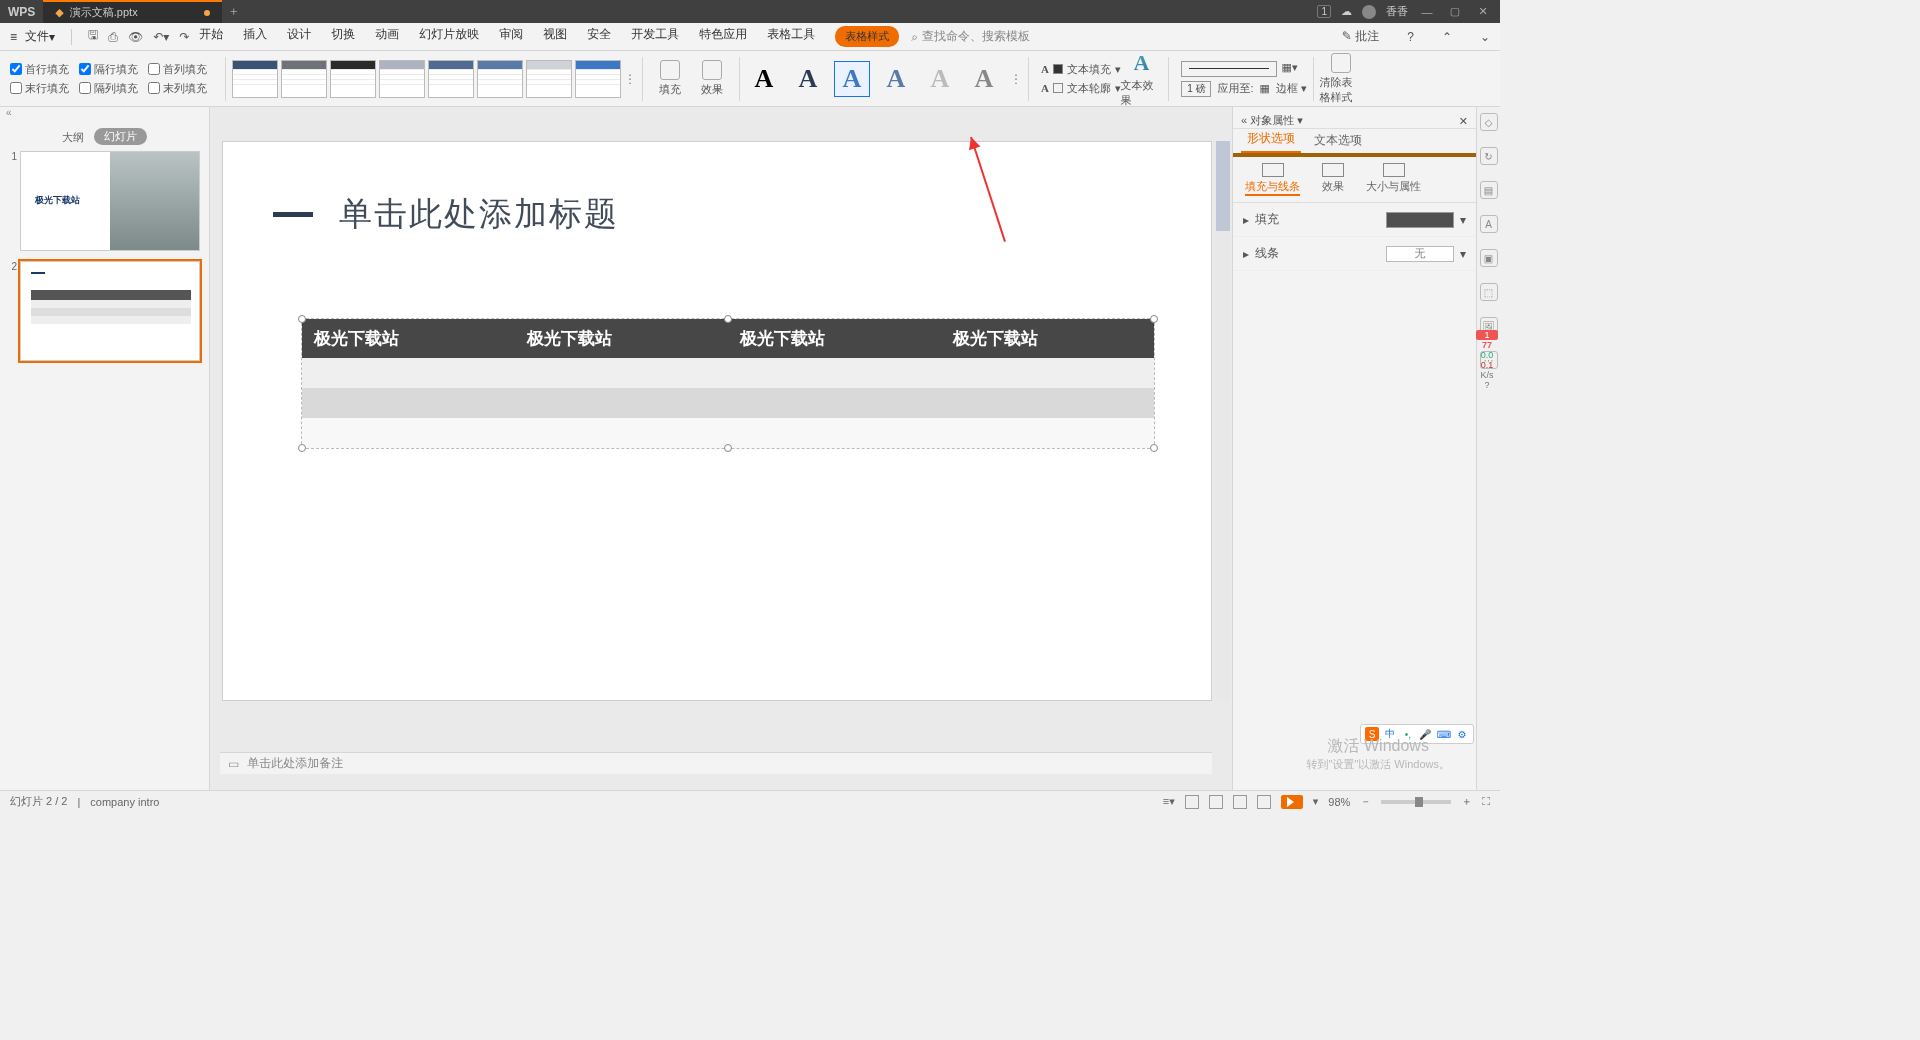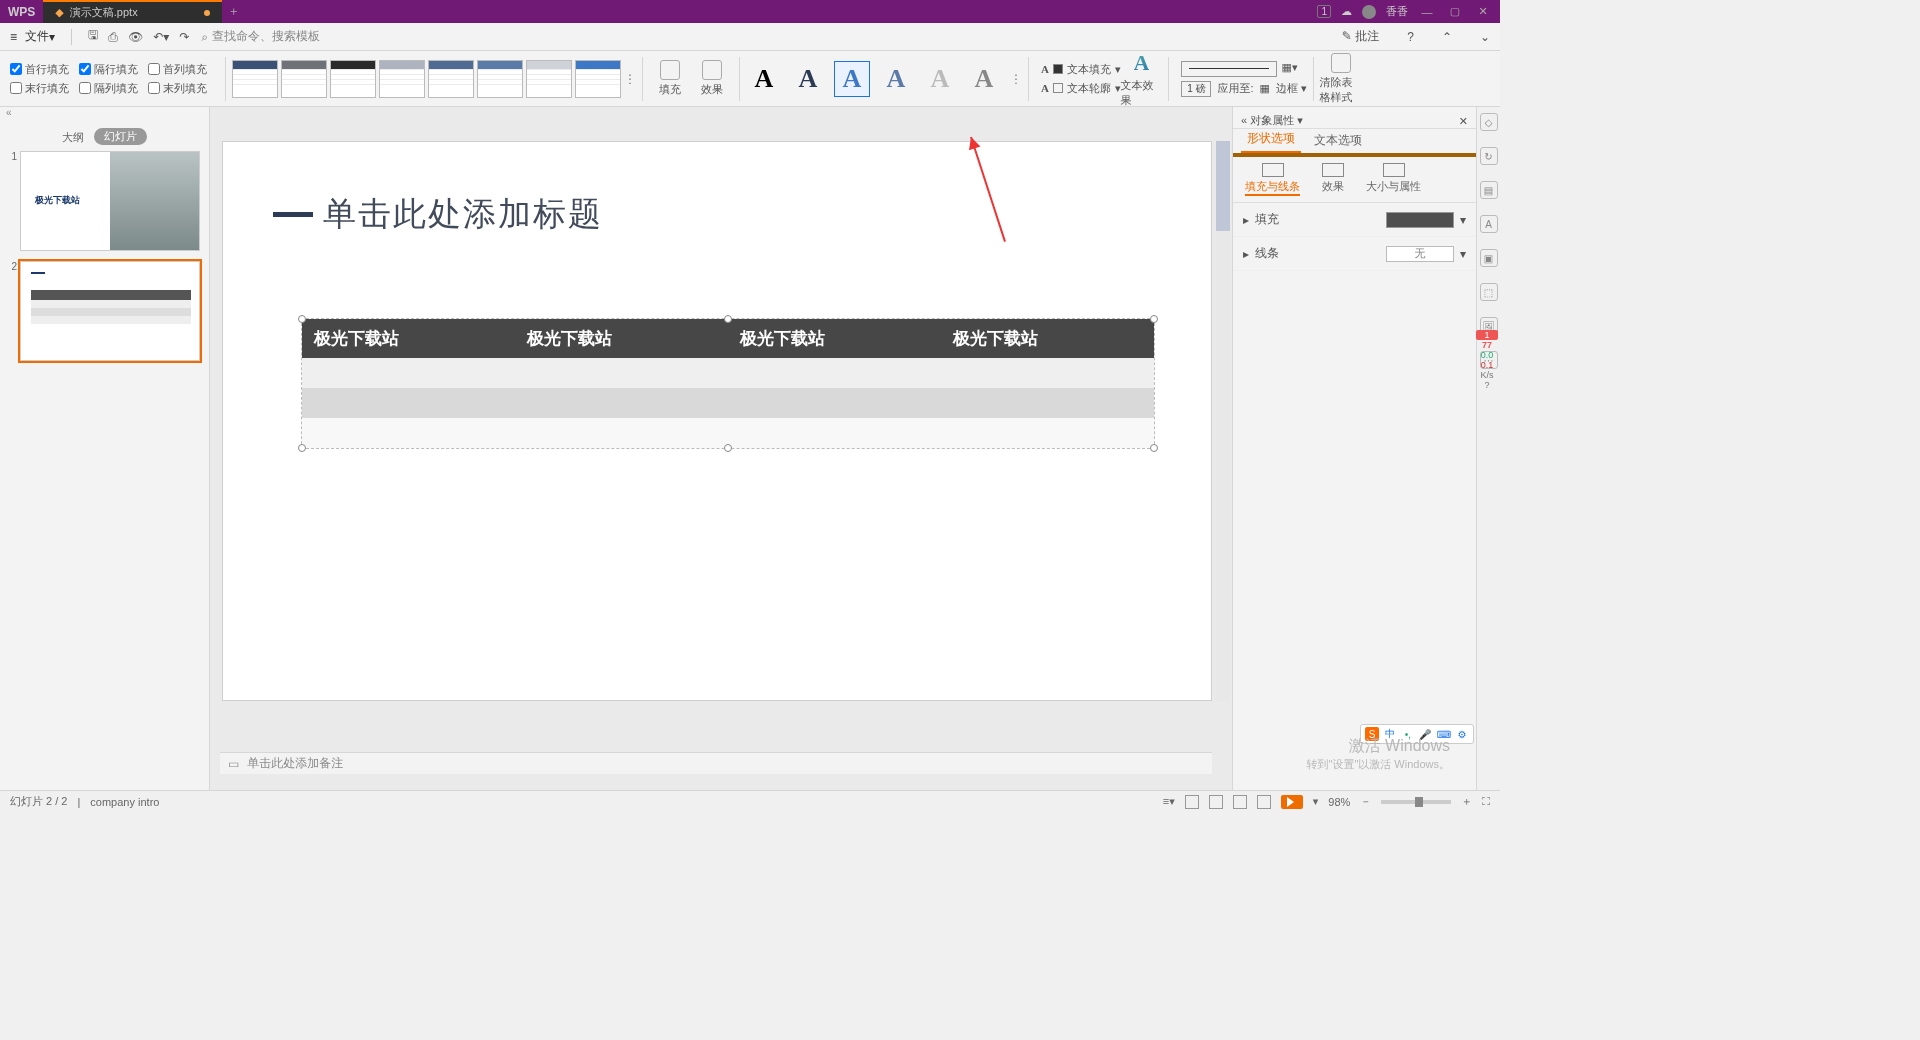--- a/index.html
+++ b/index.html
@@ -1,17 +1,17 @@
 <!DOCTYPE html>
 <html><head>
 <meta charset="utf-8">
 <style>
 * { margin:0; padding:0; box-sizing:border-box; font-family:"Microsoft YaHei",sans-serif; }
 body { width:1500px; height:812px; background:#f0f0f0; overflow:hidden; font-size:12px; color:#333; position:relative; }
-.titlebar { height:23px; background:#701a75; display:flex; align-items:center; color:#ccc; }
+.titlebar { height:23px; background:#404040; display:flex; align-items:center; color:#ccc; }
 .titlebar .logo { padding:0 8px; font-size:12px; font-weight:bold; }
 .titlebar .tabs { display:flex; height:100%; }
 .titlebar .tab { background:#2e2e2e; display:flex; align-items:center; padding:0 12px; font-size:11px; border-top:2px solid #ff7a00; gap:6px; }
 .titlebar .tab .dot { width:6px;height:6px;border-radius:50%;background:#f7a54b;margin-left:60px; }
 .titlebar .newtab { width:24px; text-align:center; cursor:pointer; color:#aaa; }
 .titlebar .right { margin-left:auto; display:flex; align-items:center; gap:10px; padding-right:8px; font-size:11px; color:#ccc; }
 .titlebar .icbox{ border:1px solid #777; padding:0 3px; border-radius:2px; font-size:10px; }
 .titlebar .avatar{ width:14px;height:14px;border-radius:50%;background:#888; }
 .titlebar .winbtn{ width:18px;text-align:center;color:#aaa; }
 
@@ -60,21 +60,21 @@
 .card .half{ position:absolute;right:0;top:0;width:50%;height:100%;background:linear-gradient(#b9c3c3,#7d8a8a); }
 .card .txt{ position:absolute;left:14px;top:42px;font-size:9px;color:#1b3a6b;font-weight:bold; }
 .card .tbl{ position:absolute; left:10px; top:28px; width:160px; }
 .card .tblhdr{ height:10px;background:#555;display:flex; }
 .card .tblhdr div{ flex:1; }
 .card .tblbody div{ height:8px; background:#eee; }
 .card .tiny{ position:absolute;left:10px;top:10px;width:14px;border-top:2px solid #1b3a6b; }
 
 .center{ flex:1; background:#eaeaea; position:relative; overflow:hidden; }
 .canvas{ position:absolute; left:12px; top:34px; width:990px; height:560px; background:#fff; border:1px solid #cfcfcf; }
-.title{ position:absolute; top:50px; left:100px; color:#414b5a; font-size:33px; font-weight:300; letter-spacing:2px; }
+.title{ position:absolute; top:50px; left:116px; color:#414b5a; font-size:33px; font-weight:300; letter-spacing:2px; }
 .tline{ position:absolute; left:50px; top:70px; width:40px; border-top:5px solid #2d3b55; }
 .tbl1{ position:absolute; left:78px; top:176px; width:854px; border:1px dashed #bbb; }
 .tbl1 table{ width:100%; border-collapse:collapse; }
 .tbl1 th{ background:#474747; color:#fff; font-size:17px; font-weight:bold; text-align:left; padding:8px 12px; }
 .tbl1 td{ height:30px; }
 .tbl1 tr.r1 td{ background:#efefef; }
 .tbl1 tr.r2 td{ background:#d9d9d9; }
 .tbl1 tr.r3 td{ background:#f8f8f8; }
 .handle{ width:8px;height:8px;background:#fff;border:1px solid #888;border-radius:50%;position:absolute; }
 .arrow{ position:absolute; left:760px; top:30px; width:2px; height:110px; background:#e33; transform:rotate(-18deg); transform-origin:top; }
@@ -98,21 +98,21 @@
 .rpanel .sec .none{ margin-left:auto; width:68px; height:16px; border:1px solid #bbb; display:flex; align-items:center; justify-content:center; font-size:11px; color:#888; background:#fff; }
 
 .rgutter{ width:24px; background:#f0f0f0; border-left:1px solid #d6d6d6; display:flex; flex-direction:column; align-items:center; padding-top:6px; gap:16px; }
 .rgutter .g{ width:18px;height:18px;border:1px solid #bbb;border-radius:3px;color:#888;font-size:10px;display:flex;align-items:center;justify-content:center; }
 
 .status{ position:absolute; bottom:0; left:0; right:0; height:22px; background:#f0f0f0; border-top:1px solid #d6d6d6; display:flex; align-items:center; padding:0 10px; color:#666; font-size:11px; }
 .status .r{ margin-left:auto; display:flex; align-items:center; gap:10px; }
 .status .vb{ width:14px;height:14px;border:1px solid #999; }
 .status .play{ width:22px;height:14px;background:#ef6c00;border-radius:2px;position:relative; }
 .status .play::after{ content:"";position:absolute;left:6px;top:2px;border:5px solid transparent;border-left:7px solid #fff; }
-.wm-act{ position:absolute; right:50px; bottom:40px; color:#b8b8b8; font-size:16px; text-align:right; }
+.wm-act{ position:absolute; right:50px; bottom:40px; color:#b8b8b8; font-size:16px; text-align:center; }
 .wm-act .s{ font-size:11px; }
 .wm2{ position:absolute; right:20px; bottom:6px; font-size:11px; color:#3fa5ff; font-style:italic; }
 .imebar{ position:absolute; right:26px; bottom:68px; display:flex; gap:4px; align-items:center; background:#fff; border:1px solid #ccc; padding:2px 4px; border-radius:3px; }
 .imebar .b{ width:14px;height:14px; font-size:10px; display:flex;align-items:center;justify-content:center; color:#2a7; }
 .perf{ position:absolute; right:2px; top:330px; width:22px; font-size:9px; text-align:center; color:#777; }
 .perf .r1{ color:#fff; background:#e55; border-radius:2px; }
 </style>
 </head>
 <body>
 
@@ -143,20 +143,35 @@
       <span>文件</span>
       <span>▾</span>
     </div>
   <div class="sep"></div>
   <div class="qk">
     <span>🖫</span>
     <span>⎙</span>
     <span>👁</span>
     <span>↶▾</span>
     <span>↷</span>
+  </div>
+  <div class="menus">
+    <span>开始</span>
+    <span>插入</span>
+    <span>设计</span>
+    <span>切换</span>
+    <span>动画</span>
+    <span>幻灯片放映</span>
+    <span>审阅</span>
+    <span>视图</span>
+    <span>安全</span>
+    <span>开发工具</span>
+    <span>特色应用</span>
+    <span>表格工具</span>
+    <span class="pill">表格样式</span>
   </div>
   <div class="search">
     <span>⌕</span>
     <span>查找命令、搜索模板</span>
   </div>
   <div class="rbox">
     <span>✎ <span>批注</span></span>
     <span>?</span>
     <span>⌃</span>
     <span>⌄</span>

